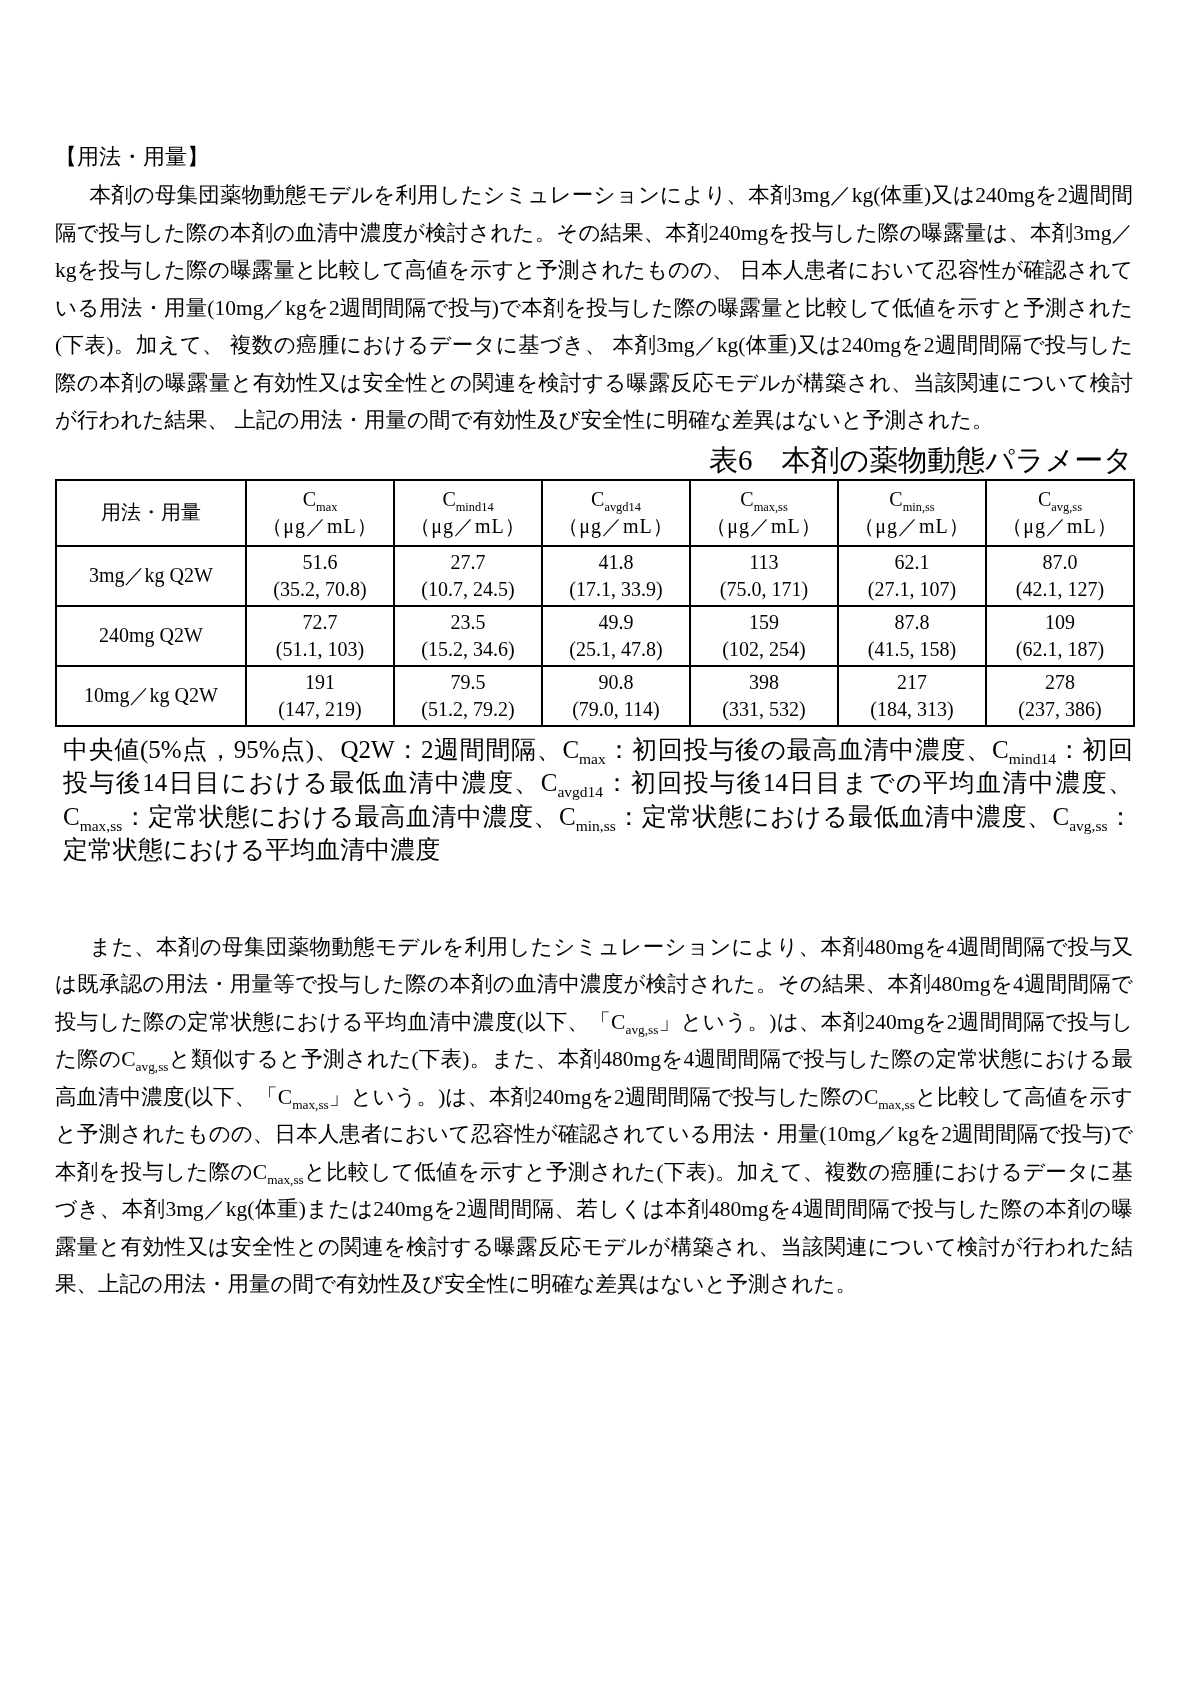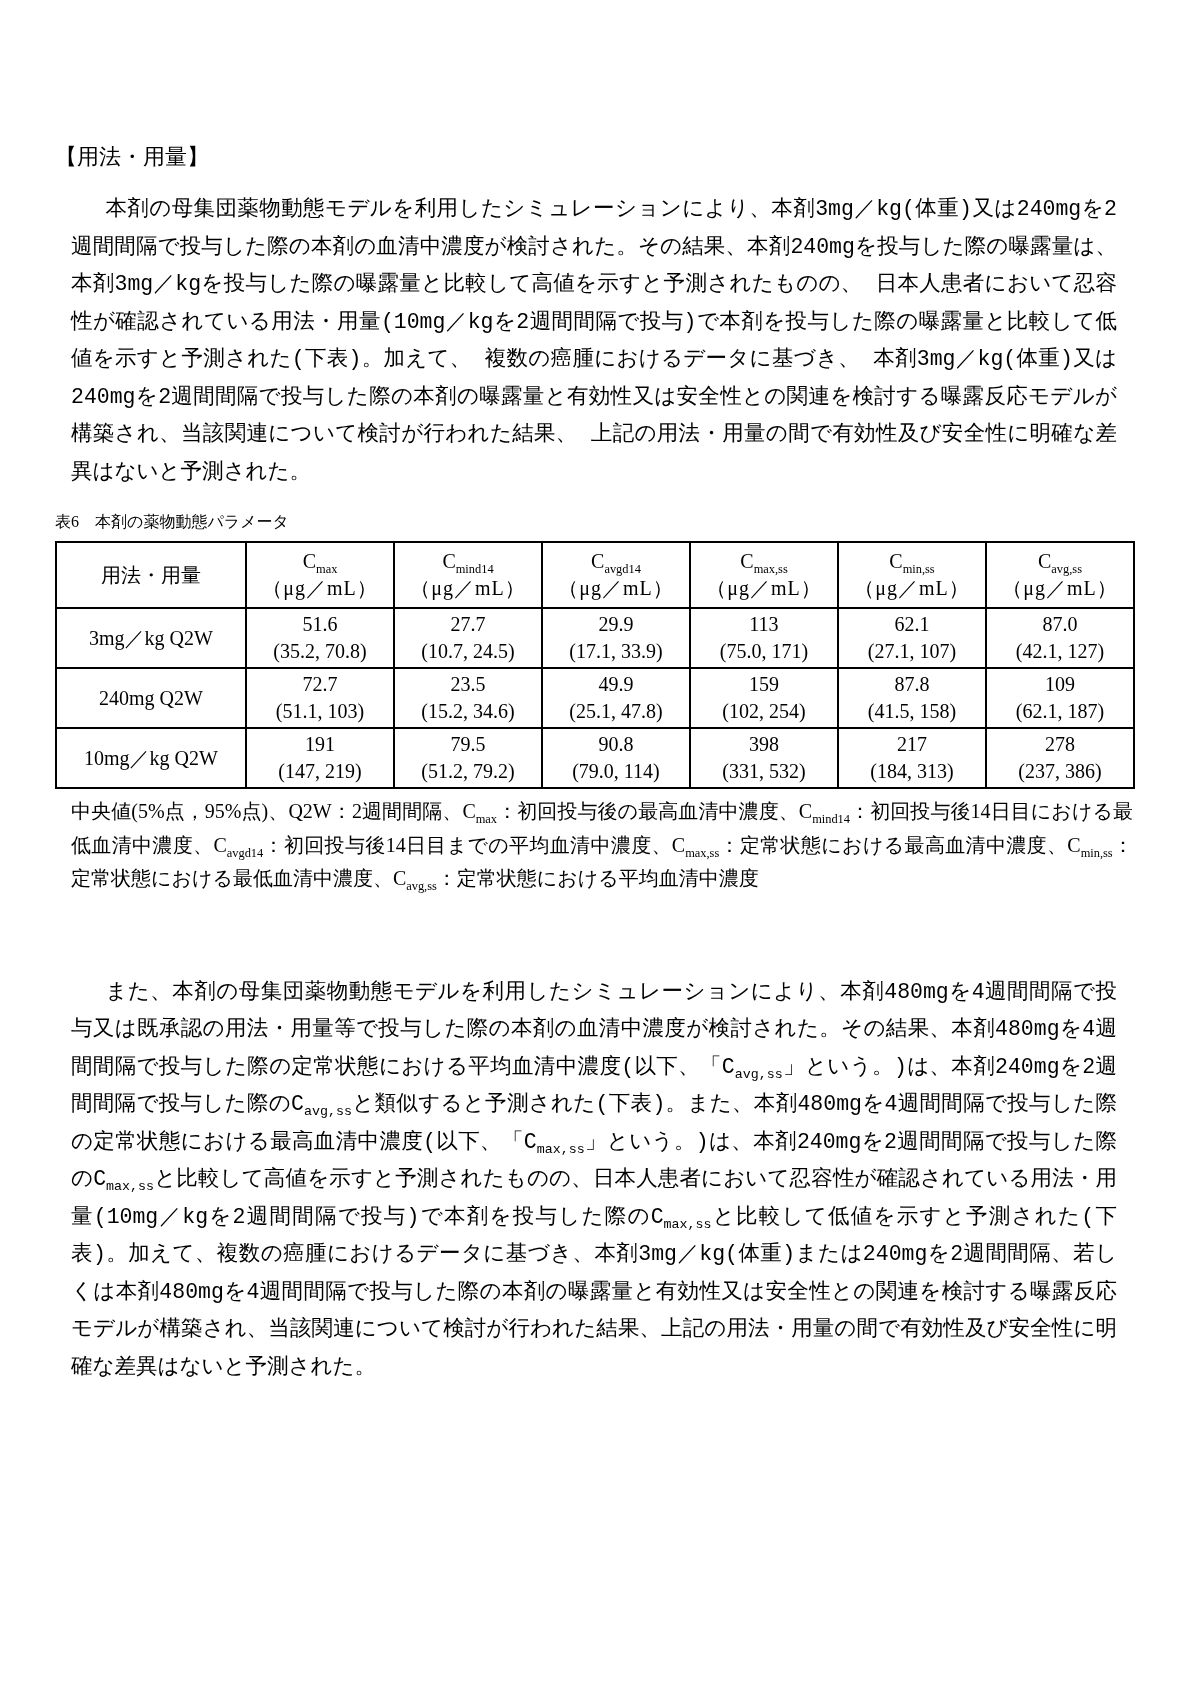--- a/index.html
+++ b/index.html
@@ -24,26 +24,25 @@
     font-size: 22px;
     line-height: 37px;
     margin: 0 0 2px 0;
     font-weight: normal;
   }
   .body-text {
     font-size: 21.5px;
     line-height: 37.5px;
     text-align: justify;
     text-indent: 1.6em;
-    margin: 16px;
-    font-family: Liberation Mono, monospace;
+    margin: 0;
   }
   .table-caption {
-    text-align: left;
-    font-size: 16px;
+    text-align: right;
+    font-size: 29px;
     line-height: 30px;
     margin: 5px 0 4px 0;
   }
   table.pk {
     border-collapse: collapse;
     width: 1078px;
     table-layout: fixed;
   }
   table.pk th, table.pk td {
     border: 2px solid #000000;
@@ -56,24 +55,24 @@
   }
   table.pk col.c-label { width: 190px; }
   table.pk col.c-data  { width: 148px; }
   table.pk thead th { height: 60px; }
   table.pk tbody td, table.pk tbody th { height: 53px; }
   sub {
     font-size: 0.62em;
     line-height: 0;
   }
   .footnote {
-    font-size: 20px;
+    font-size: 25px;
     line-height: 33.5px;
     text-align: justify;
-    margin: 6px 0 0 16px;
+    margin: 6px 0 0 8px;
   }
   .para2-gap { height: 62px; }
   .unit-line { letter-spacing: 1px; }
 </style>
 </head>
 <body>
 
 <div class="page">
 
   <h1 class="heading">【用法・用量】</h1>
@@ -126,21 +125,21 @@
         <td>3mg／kg Q2W</td>
         <td>
             <div>51.6</div>
             <div>(35.2, 70.8)</div>
           </td>
         <td>
             <div>27.7</div>
             <div>(10.7, 24.5)</div>
           </td>
         <td>
-            <div>29.9</div>
+            <div>41.8</div>
             <div>(17.1, 33.9)</div>
           </td>
         <td>
             <div>113</div>
             <div>(75.0, 171)</div>
           </td>
         <td>
             <div>62.1</div>
             <div>(27.1, 107)</div>
           </td>

